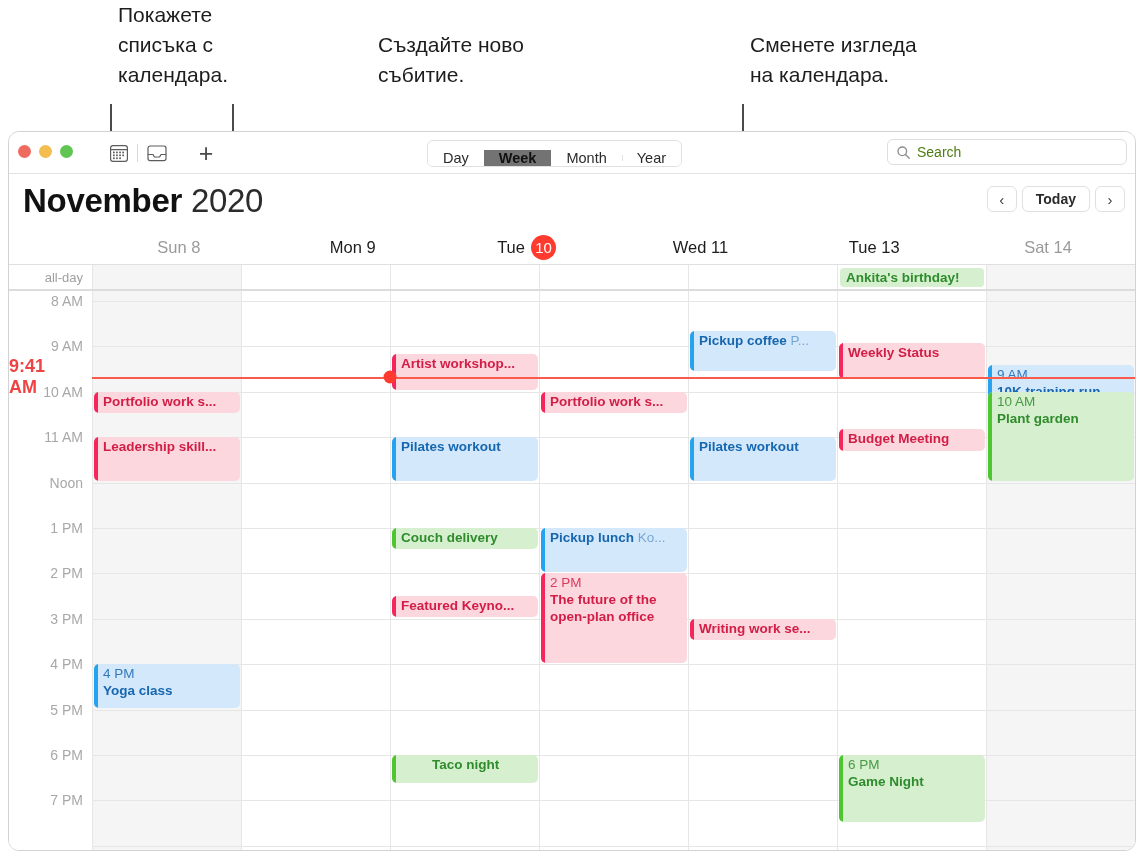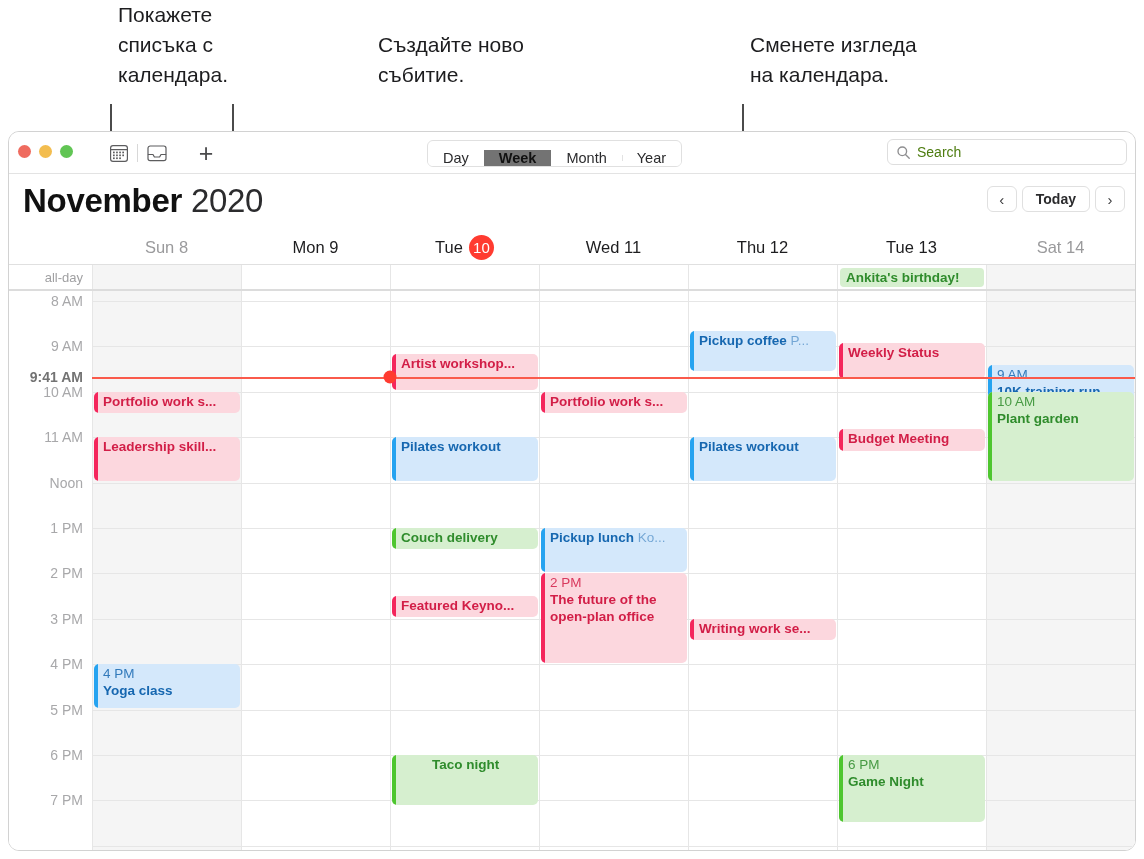--- a/index.html
+++ b/index.html
@@ -81,21 +81,21 @@
   .adcell{flex:1;border-left:1px solid #e6e6e6;position:relative;box-sizing:border-box;
           display:flex;align-items:center;padding:0 2px;}
   .adcell.weekend{background:#f5f5f5;}
   .ad-event{border-radius:4px;font-size:13.5px;font-weight:bold;padding:2px 6px;
             width:100%;box-sizing:border-box;white-space:nowrap;overflow:hidden;}
 
   
   .gridwrap{position:relative;height:565px;display:flex;background:#fff;}
   .timecol{width:83px;flex:none;position:relative;background:#fff;}
   .tlabel{position:absolute;right:9px;font-size:14px;color:#a8a8aa;transform:translateY(-50%);}
-  .nowlabel{position:absolute;right:9px;font-size:14px;font-weight:bold;color:#737373;transform:translateY(-50%);}
+  .nowlabel{position:absolute;right:26px;font-size:18px;font-weight:bold;color:#ef4444;transform:translateY(-50%);}
 
   .daycols{flex:1;position:relative;display:flex;}
   .daycol{flex:1;position:relative;border-left:1px solid #e6e6e6;box-sizing:border-box;}
   .daycol.weekend{background:#f5f5f5;}
 
   .hline{position:absolute;left:0;right:0;height:1px;background:#e6e6e6;}
 
   .nowline{position:absolute;left:0;right:0;height:1.5px;background:#fa5a4b;z-index:40;}
   .nowdot{position:absolute;width:13px;height:13px;border-radius:50%;background:#ff3b30;
           z-index:41;transform:translate(-50%,-50%);}
@@ -209,23 +209,20 @@
           <span>Mon 9</span>
         </div>
         <div class="dh">
           <span>Tue</span>
           <span class="badge">10</span>
         </div>
         <div class="dh">
           <span>Wed 11</span>
         </div>
         <div class="dh">
-          <span>Thu 12</span>
-        </div>
-        <div class="dh">
           <span>Tue 13</span>
         </div>
         <div class="dh weekend">
           <span>Sat 14</span>
         </div>
       </div>
   </div>
 
   <div class="alldayrow">
     <div class="gutter">all-day</div>
@@ -318,21 +315,21 @@
           </div>
           <div class="ev blue" style="top: 146.2px; height: 43.9px; left: 1px; right: 1px;">
             <div class="n">Pilates workout</div>
           </div>
           <div class="ev green" style="top: 237px; height: 21.2px; left: 1px; right: 1px;">
             <div class="n">Couch delivery</div>
           </div>
           <div class="ev red" style="top: 305.1px; height: 21.2px; left: 1px; right: 1px;">
             <div class="n">Featured Keyno...</div>
           </div>
-          <div class="ev green" style="top: 464px; height: 50px; left: 1px; right: 1px; padding-left: 40px;">
+          <div class="ev green" style="top: 464px; height: 28px; left: 1px; right: 1px; padding-left: 40px;">
             <div class="n">Taco night</div>
           </div>
         </div>
         <div class="daycol">
           <div class="hline" style="top: 10px;"></div>
           <div class="hline" style="top: 55.4px;"></div>
           <div class="hline" style="top: 100.8px;"></div>
           <div class="hline" style="top: 146.2px;"></div>
           <div class="hline" style="top: 191.6px;"></div>
           <div class="hline" style="top: 237px;"></div>

